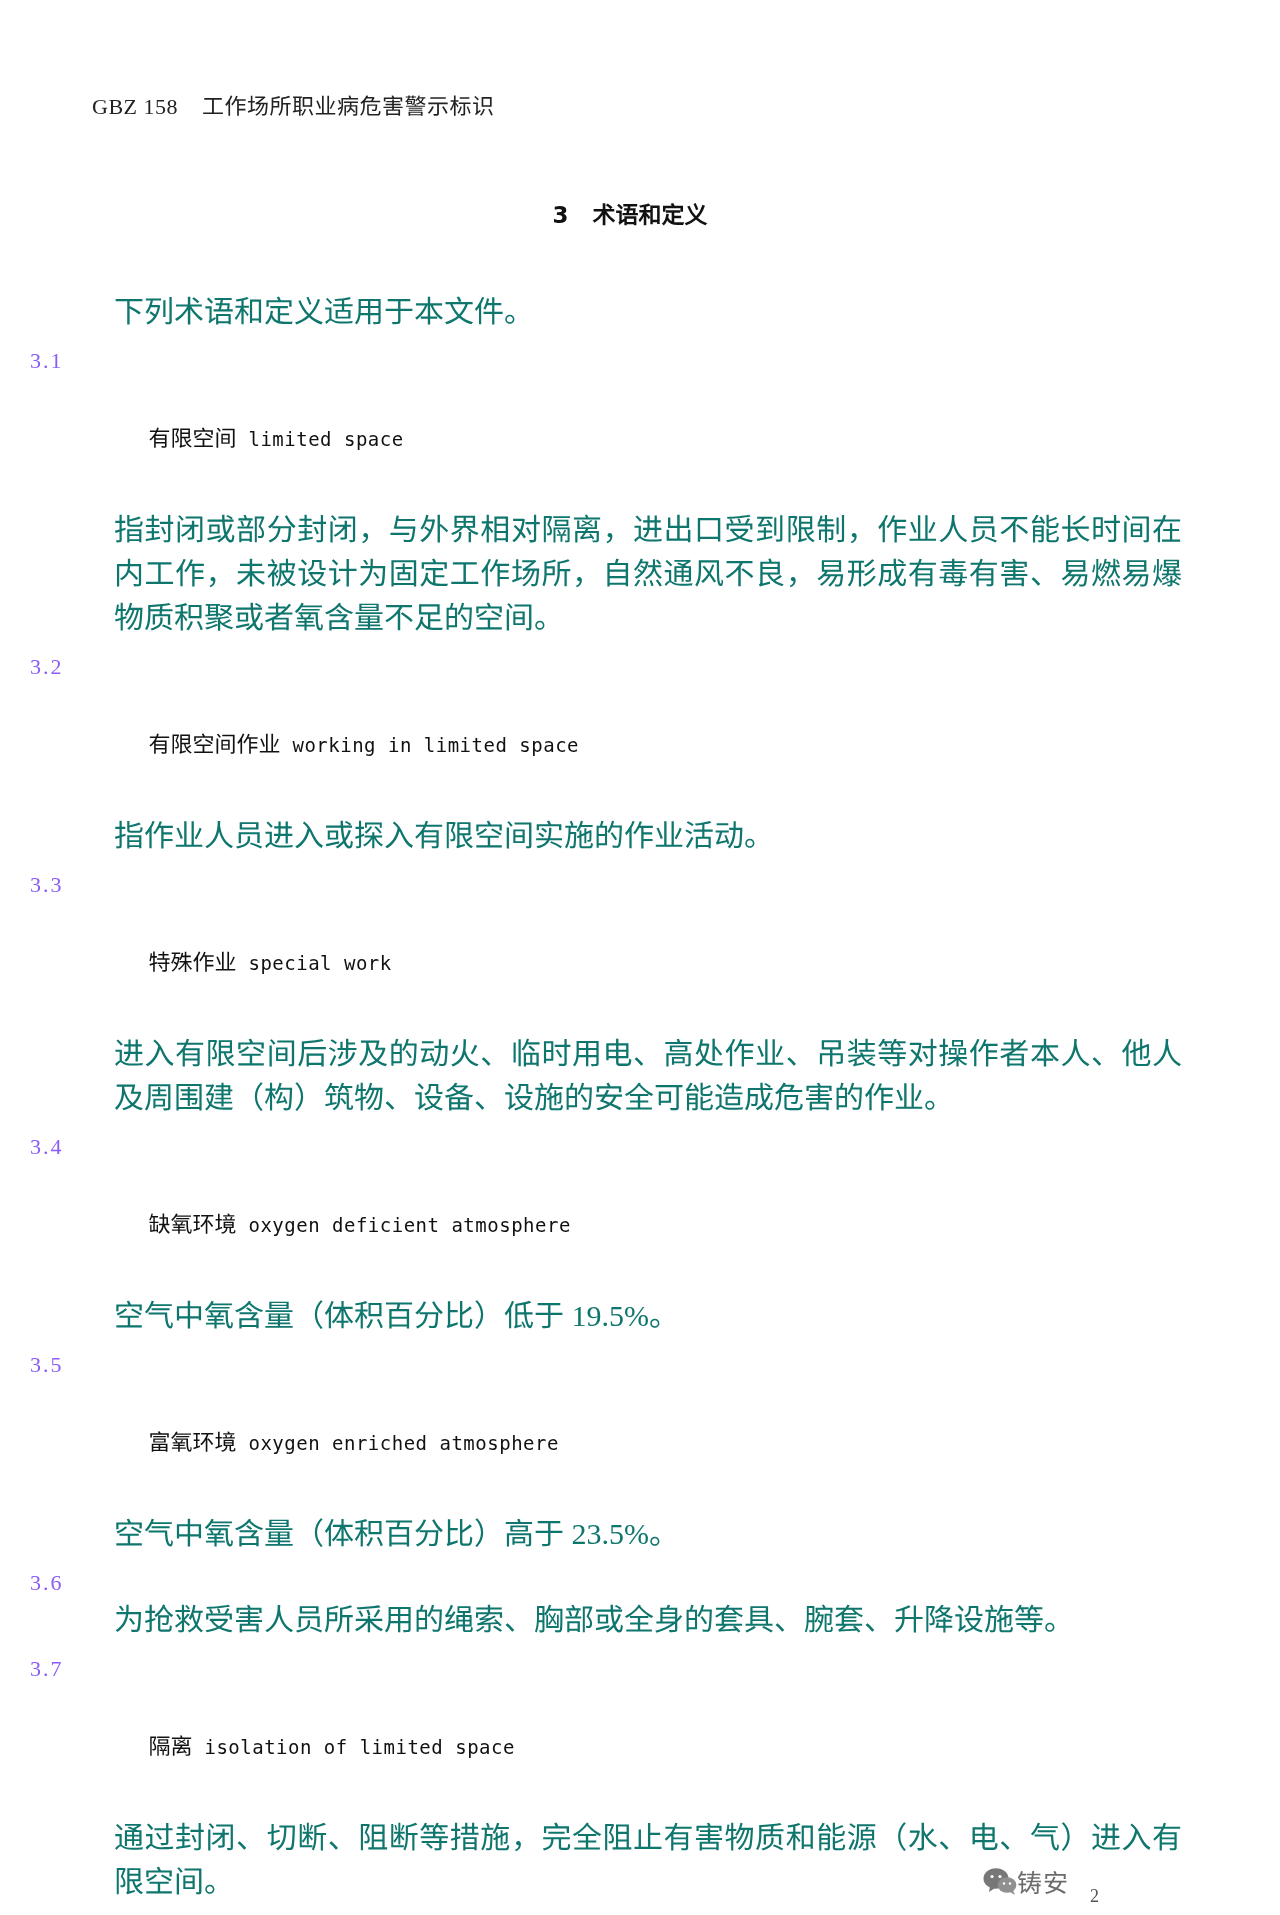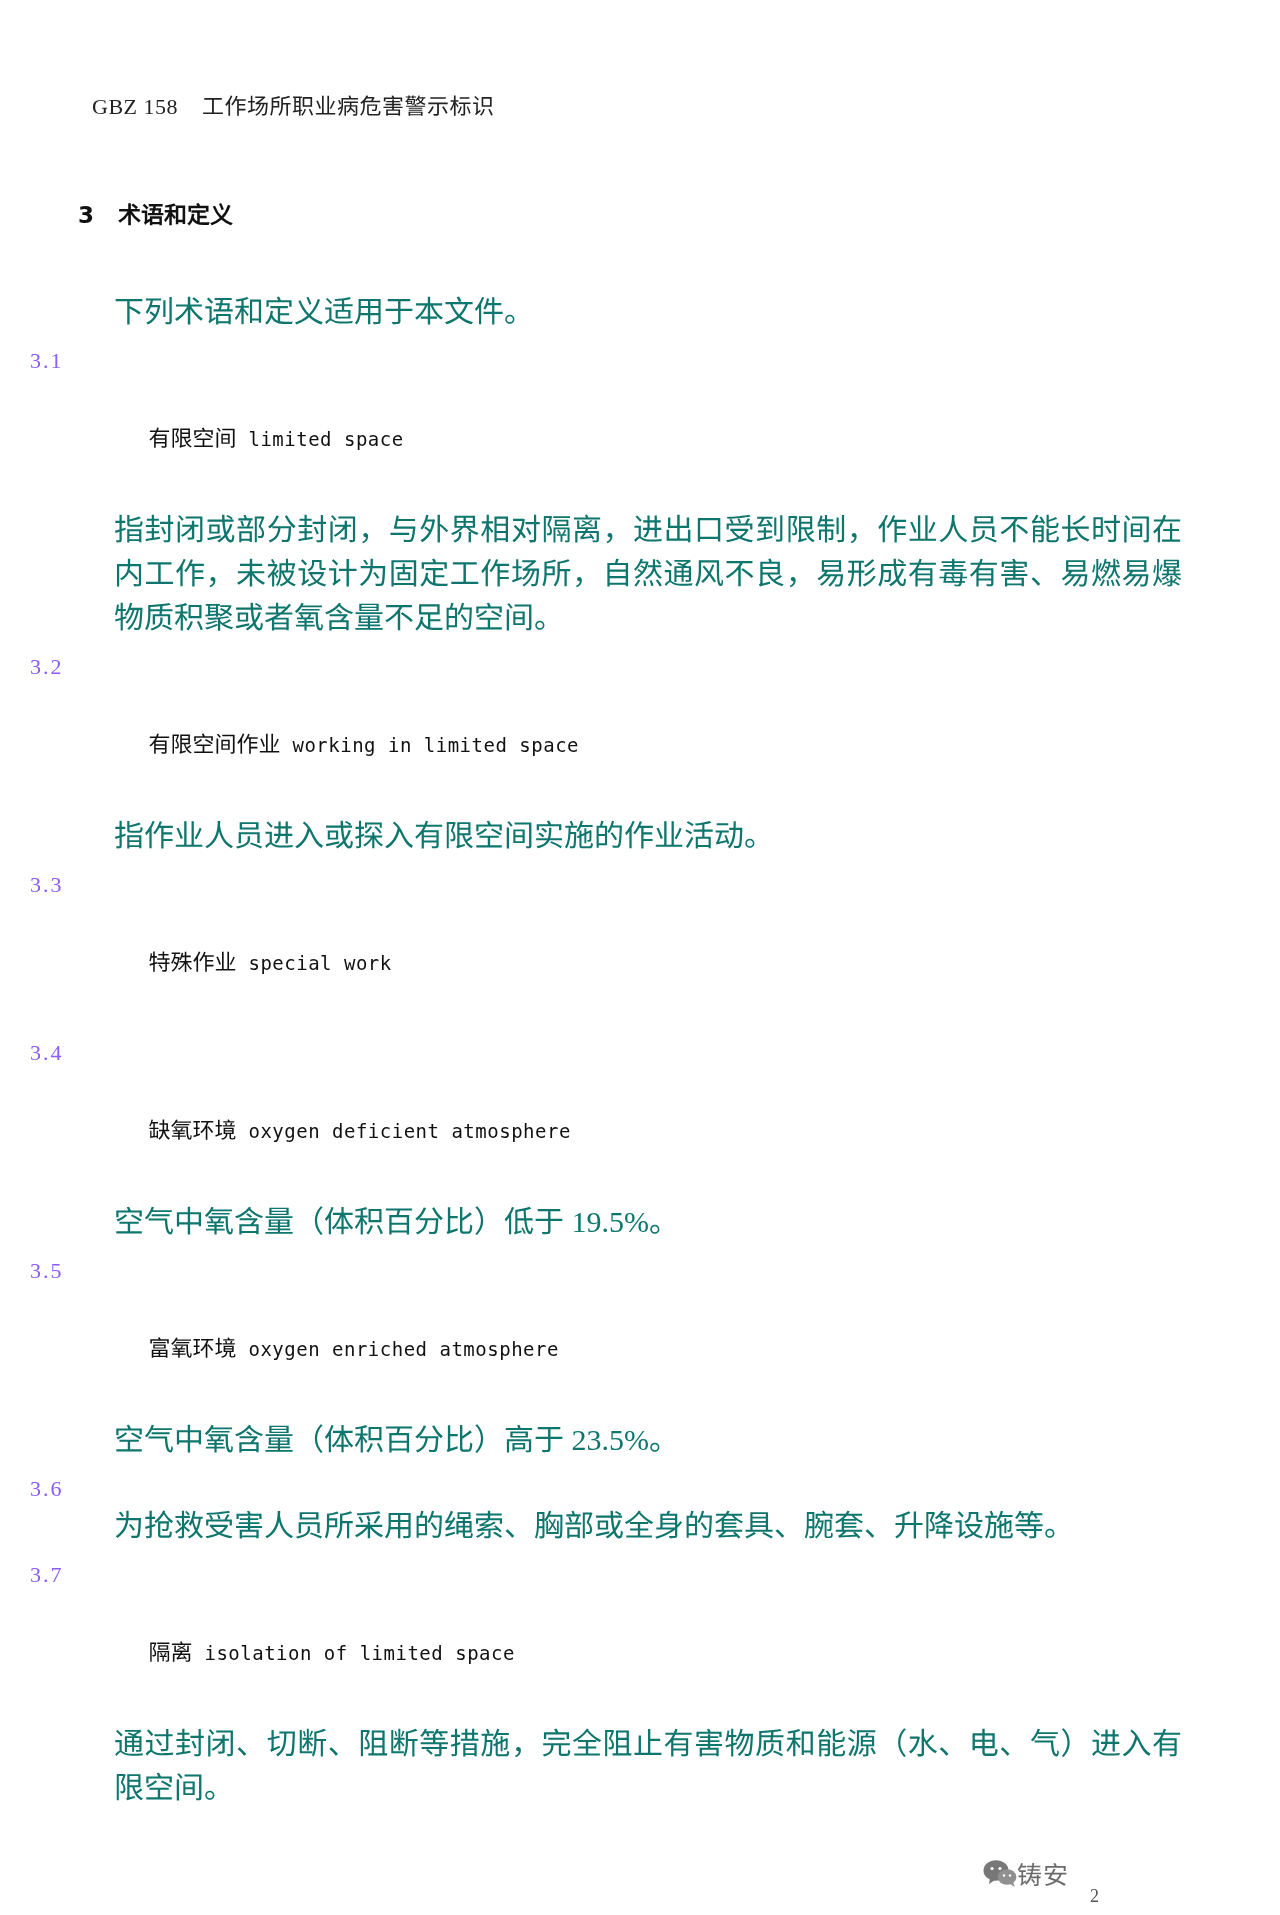--- a/index.html
+++ b/index.html
@@ -42,20 +42,21 @@
 
   
   .section-heading {
     font-family: "DejaVu Sans", "Liberation Sans", sans-serif;
     font-weight: bold;
     font-size: 23px;
     color: #111;
     margin-left: -62px;
     margin-bottom: 34px;
     white-space: pre;
+    text-align: center;
   }
 
   
   .para {
     font-size: 30px;
     line-height: 44px;
     color: #0f766e;
     margin: 0 0 14px 0;
     text-align: justify;
   }
@@ -97,21 +98,21 @@
     font-family: "DejaVu Sans Mono", "Liberation Mono", monospace;
     font-size: 19px;
     color: #111;
     letter-spacing: 0.5px;
   }
 
   
   .watermark {
     position: absolute;
     right: 66px;
-    bottom: 24px;
+    bottom: 16px;
     display: flex;
     align-items: center;
     opacity: 0.75;
   }
   .wechat-badge {
     width: 34px;
     height: 29px;
     position: relative;
   }
   .wechat-badge svg { display: block; }
@@ -153,20 +154,21 @@
     <div class="num">3.2</div>
     <div class="term">
       <span class="cn">有限空间作业</span><span class="en">&nbsp;</span><span class="en">working in limited space</span>
     </div>
     <div class="para wrapbody">指作业人员进入或探入有限空间实施的作业活动。</div>
 
     <div class="num">3.3</div>
     <div class="term">
       <span class="cn">特殊作业</span><span class="en">&nbsp;</span><span class="en">special work</span>
     </div>
+    <div class="para wrapbody">进入有限空间后涉及的动火、临时用电、高处作业、吊装等对操作者本人、他人及周围建（构）筑物、设备、设施的安全可能造成危害的作业。</div>
 
     <div class="num">3.4</div>
     <div class="term">
       <span class="cn">缺氧环境</span><span class="en">&nbsp;</span><span class="en">oxygen deficient atmosphere</span>
     </div>
     <div class="para wrapbody">空气中氧含量（体积百分比）低于 19.5%。</div>
 
     <div class="num">3.5</div>
     <div class="term">
       <span class="cn">富氧环境</span><span class="en">&nbsp;</span><span class="en">oxygen enriched atmosphere</span>

